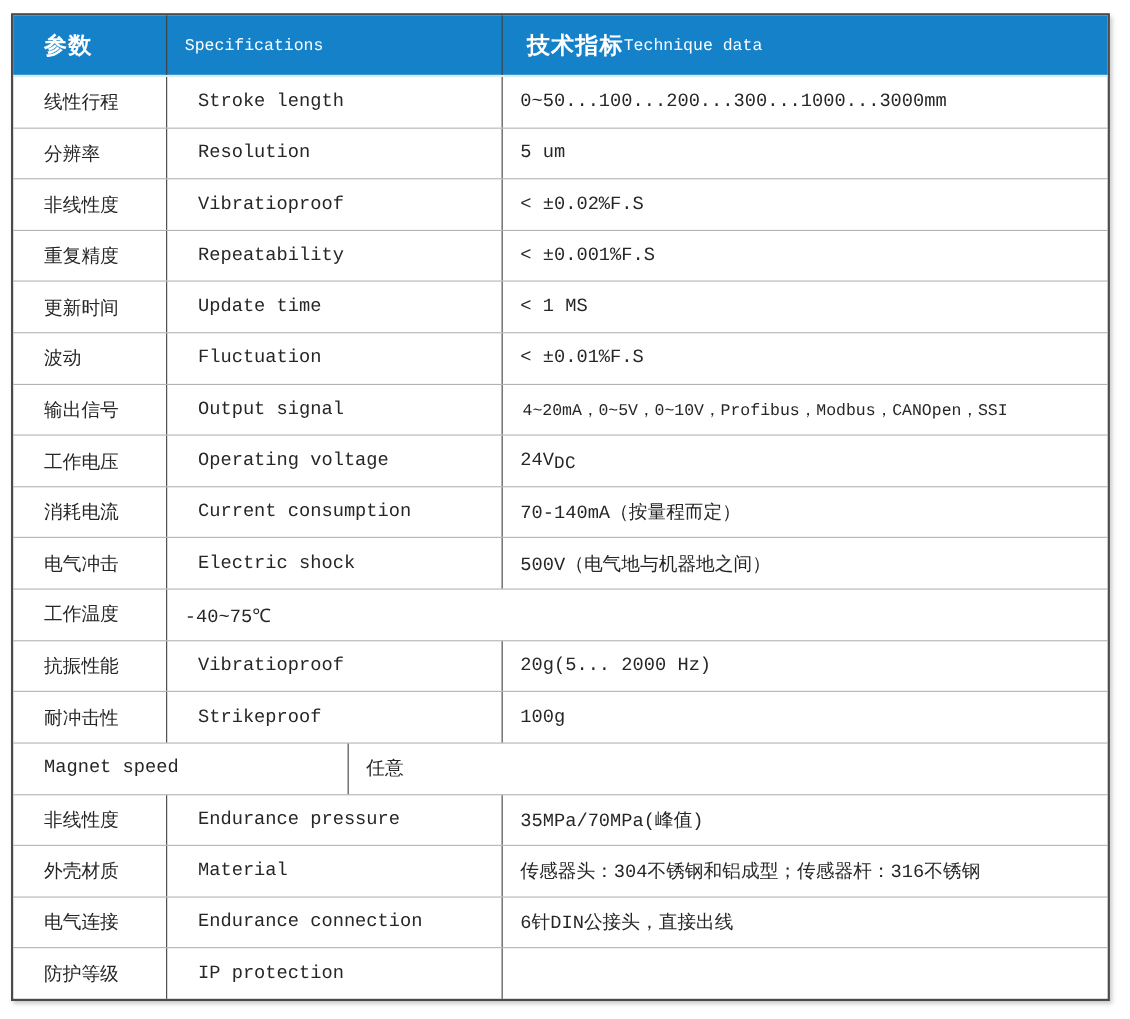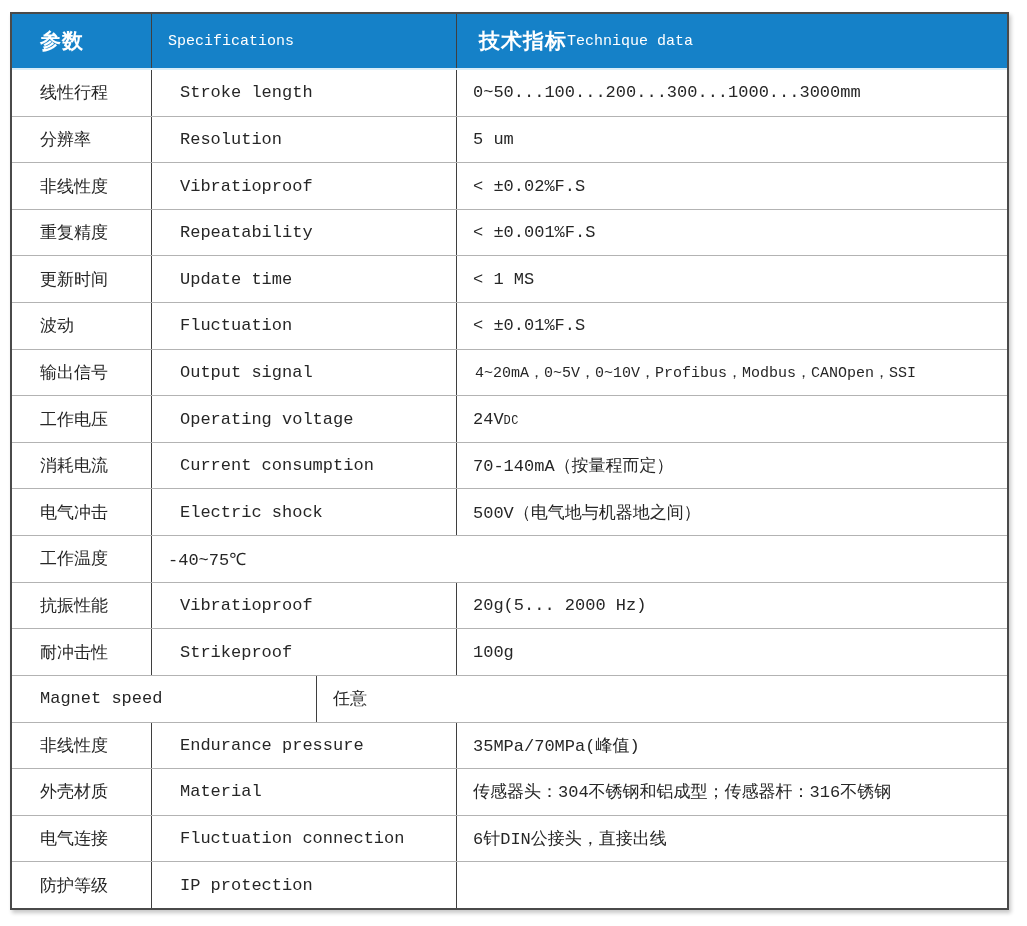--- a/index.html
+++ b/index.html
@@ -39,21 +39,21 @@
   .h-en{font-size:15px;}
   .thead .c3 .h-en{}
   .tbody{flex:1;display:flex;flex-direction:column;}
   .row{
     flex:1;display:flex;
     border-bottom:1px solid #b3b3b3;
     color:#262626;font-size:17px;
   }
   .row:last-child{border-bottom:none;}
   .row .c3.small{font-size:15px;padding-left:18px;}
-  .sub{font-size:12px;letter-spacing:0.5px;padding-top:3px;}
+  .sub{font-size:16px;letter-spacing:0.5px;padding-top:3px;}
 </style>
 </head>
 <body>
 
 <div class="canvas">
   <div class="spec-table">
 
     <div class="thead">
       <div class="cell c1">
         <span class="h-cn">参数</span>
@@ -141,21 +141,21 @@
           <div class="cell c2">Endurance pressure</div>
           <div class="cell c3">35MPa/70MPa(峰值)</div>
         </div>
         <div class="row">
           <div class="cell c1">外壳材质</div>
           <div class="cell c2">Material</div>
           <div class="cell c3">传感器头：304不锈钢和铝成型；传感器杆：316不锈钢</div>
         </div>
         <div class="row">
           <div class="cell c1">电气连接</div>
-          <div class="cell c2">Fluctuation connection</div>
+          <div class="cell c2">Endurance connection</div>
           <div class="cell c3">6针DIN公接头，直接出线</div>
         </div>
         <div class="row">
           <div class="cell c1">防护等级</div>
           <div class="cell c2">IP protection</div>
         </div>
       </div>
 
   </div>
 </div>

